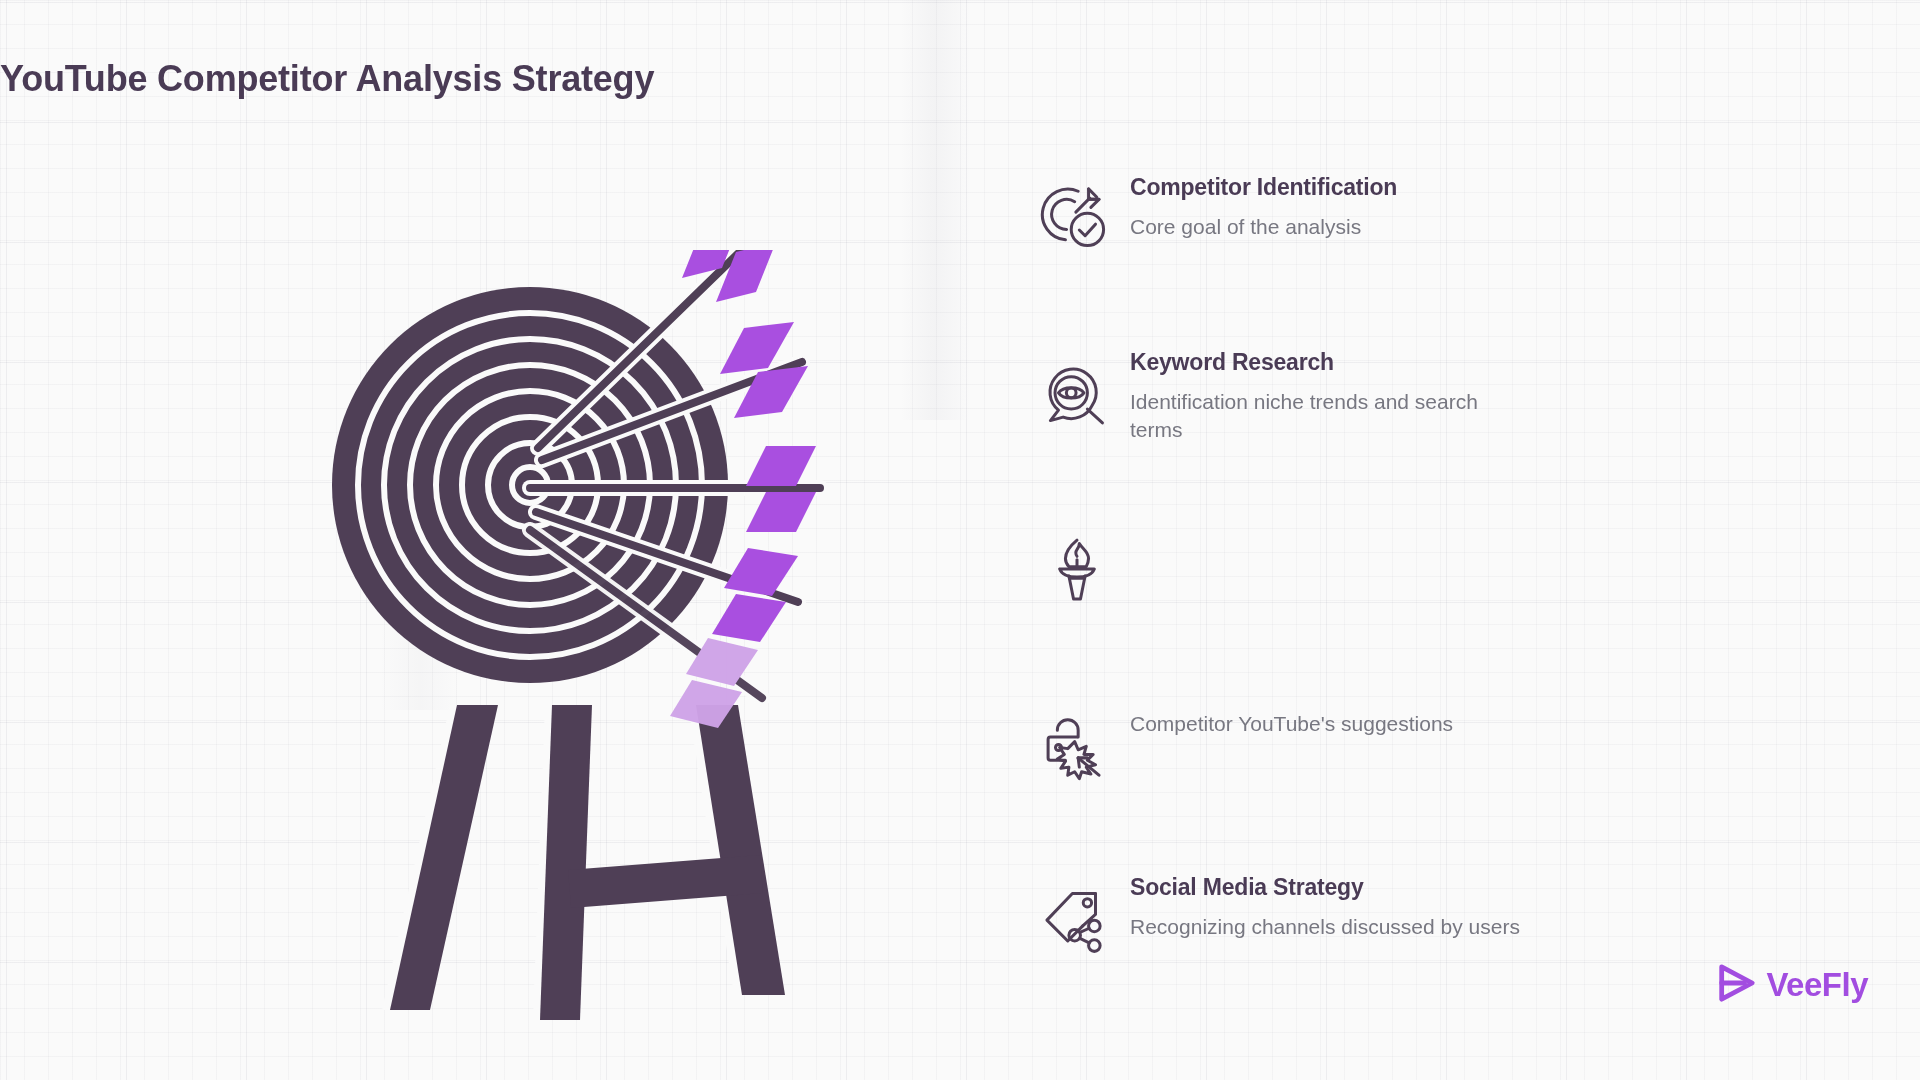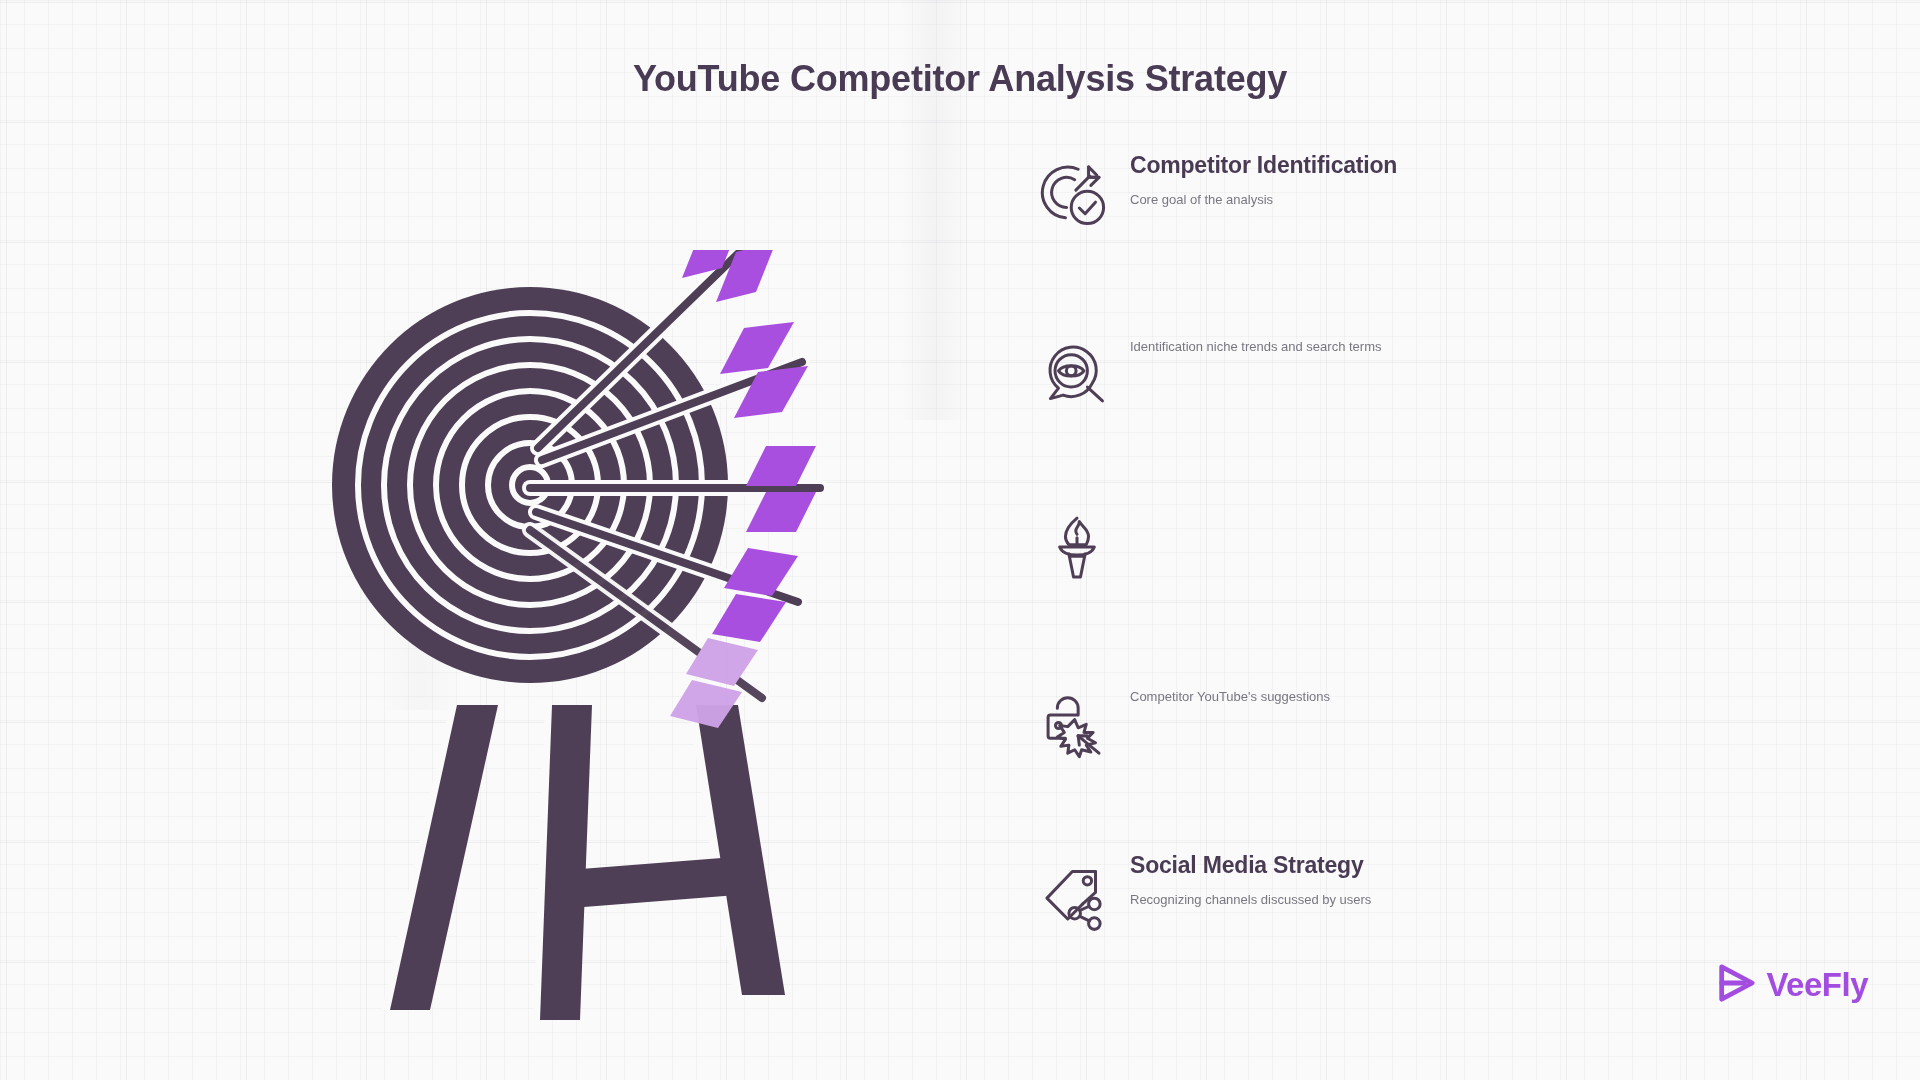--- a/index.html
+++ b/index.html
@@ -47,41 +47,40 @@
     background: linear-gradient(to right, rgba(150,150,165,0.00), rgba(150,150,165,0.05), rgba(150,150,165,0.00));
     pointer-events: none;
   }
 
   
   #page-title {
     position: absolute;
     top: 34px;
     left: 0;
     width: 1920px;
-    text-align: center;
     font-size: 36px;
     font-weight: bold;
     letter-spacing: -0.2px;
     color: #4a3b55;
   }
 
   
   #illustration {
     position: absolute;
     left: 330px;
     top: 250px;
     width: 700px;
     height: 790px;
   }
 
   
   #feature-list {
     position: absolute;
     left: 1040px;
-    top: 148px;
+    top: 170px;
     width: 600px;
   }
   .feature-row {
     display: flex;
     align-items: flex-start;
     height: 175px;
   }
   .feature-icon {
     flex: 0 0 74px;
     width: 74px;
@@ -94,21 +93,21 @@
     padding-top: 4px;
   }
   .feature-title {
     font-size: 23px;
     font-weight: bold;
     color: #4a3b55;
     line-height: 1.2;
     letter-spacing: -0.2px;
   }
   .feature-desc {
-    font-size: 13px;
+    font-size: 21px;
     color: #777781;
     line-height: 1.35;
     margin-top: 11px;
     max-width: 400px;
   }
 
   
   #brand-logo {
     position: absolute;
     right: 52px;
@@ -228,20 +227,21 @@
     <div class="feature-icon">
       <svg viewBox="0 0 64 64" width="74" height="74" fill="none" stroke="#4f3f56" stroke-width="2.6" stroke-linecap="round" stroke-linejoin="round">
         <path d="M45 42 A20 20 0 1 0 16 46 L9 55 L20 52 A20 20 0 0 0 45 42 Z"></path>
         <circle cx="27" cy="31" r="14"></circle>
         <path d="M16 31 C20 25 34 25 38 31 C34 37 20 37 16 31 Z"></path>
         <circle cx="27" cy="31" r="4.2"></circle>
         <path d="M41 45 L54 57"></path>
       </svg>
     </div>
     <div class="feature-text">
+      <div class="feature-title">Keyword Research</div>
       <div class="feature-desc">Identification niche trends and search terms</div>
     </div>
   </div>
 
   <div class="feature-row">
     <div class="feature-icon">
       <svg viewBox="0 0 64 64" width="74" height="74" fill="none" stroke="#4f3f56" stroke-width="2.6" stroke-linecap="round" stroke-linejoin="round">
         <path d="M32 7 C26 12 22 17 22 23 C22 27 24 29 25 30 L40 30 C41 28 42 26 42 23 C42 17 37 15 34 10 C34 14 31 15 31 18 C31 20 32 21 32 21"></path>
         <path d="M32 24 L32 29"></path>
         <path d="M17 32 L47 32 C45 37 40 39 32 39 C24 39 19 37 17 32 Z"></path>

